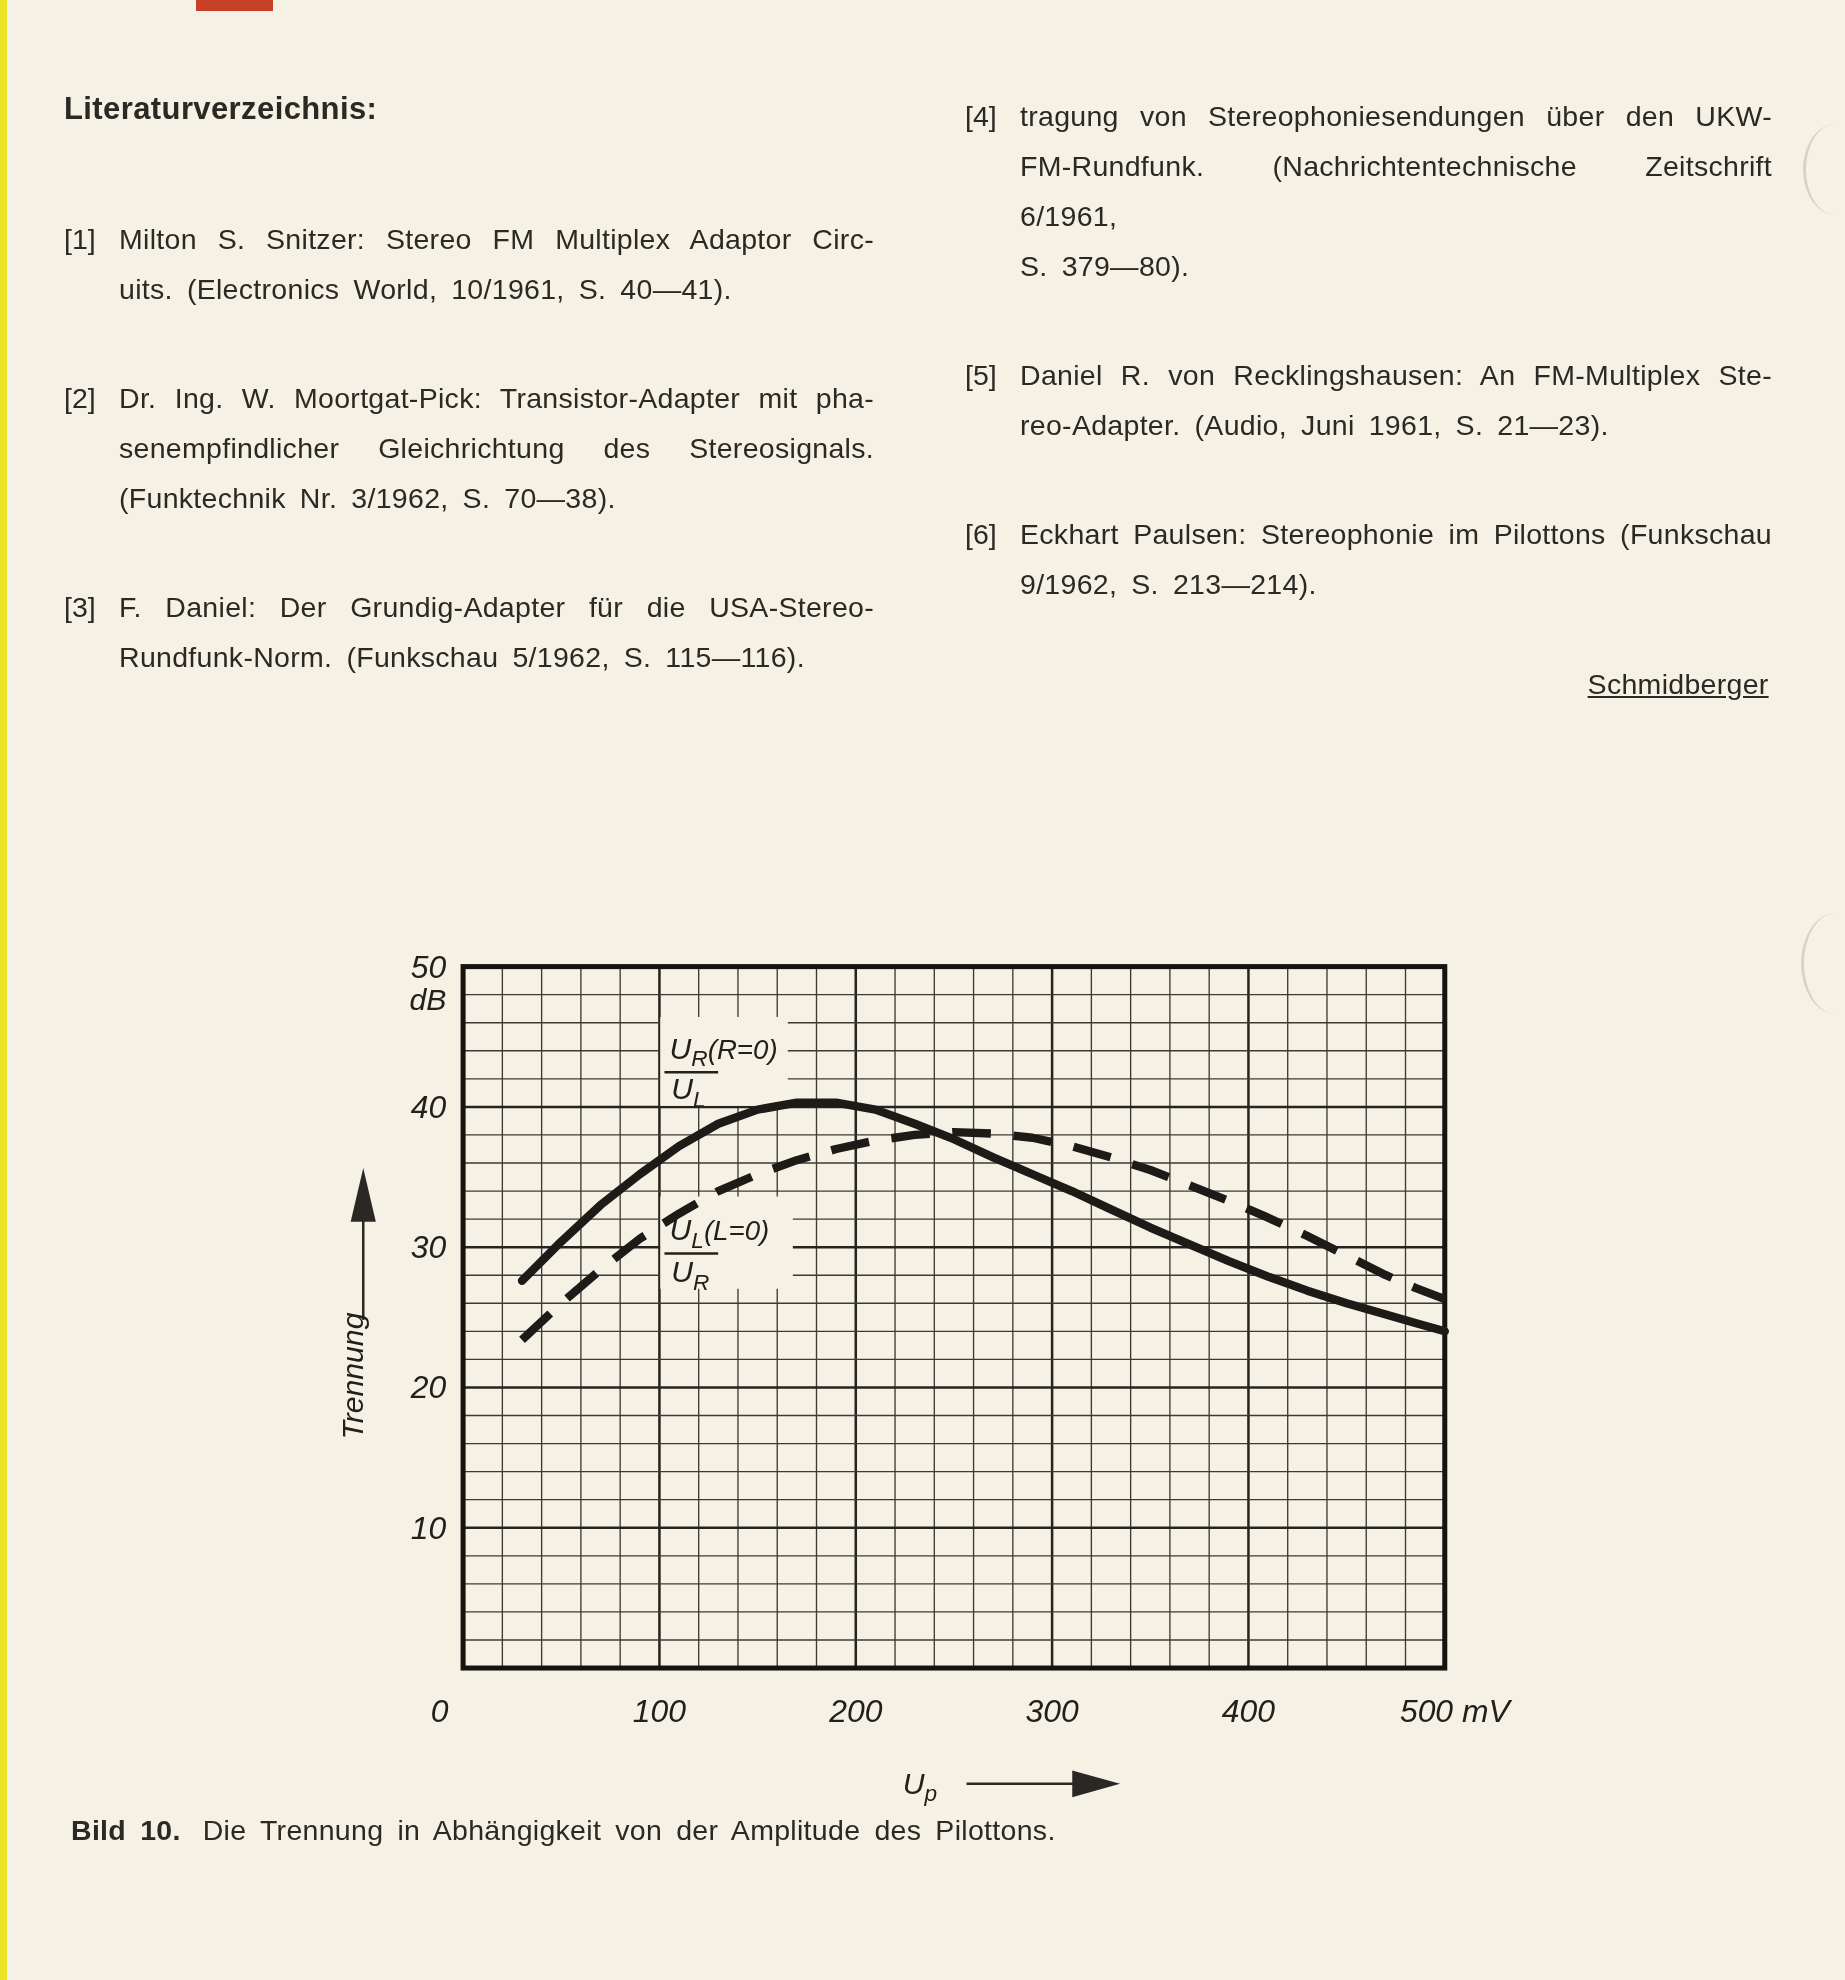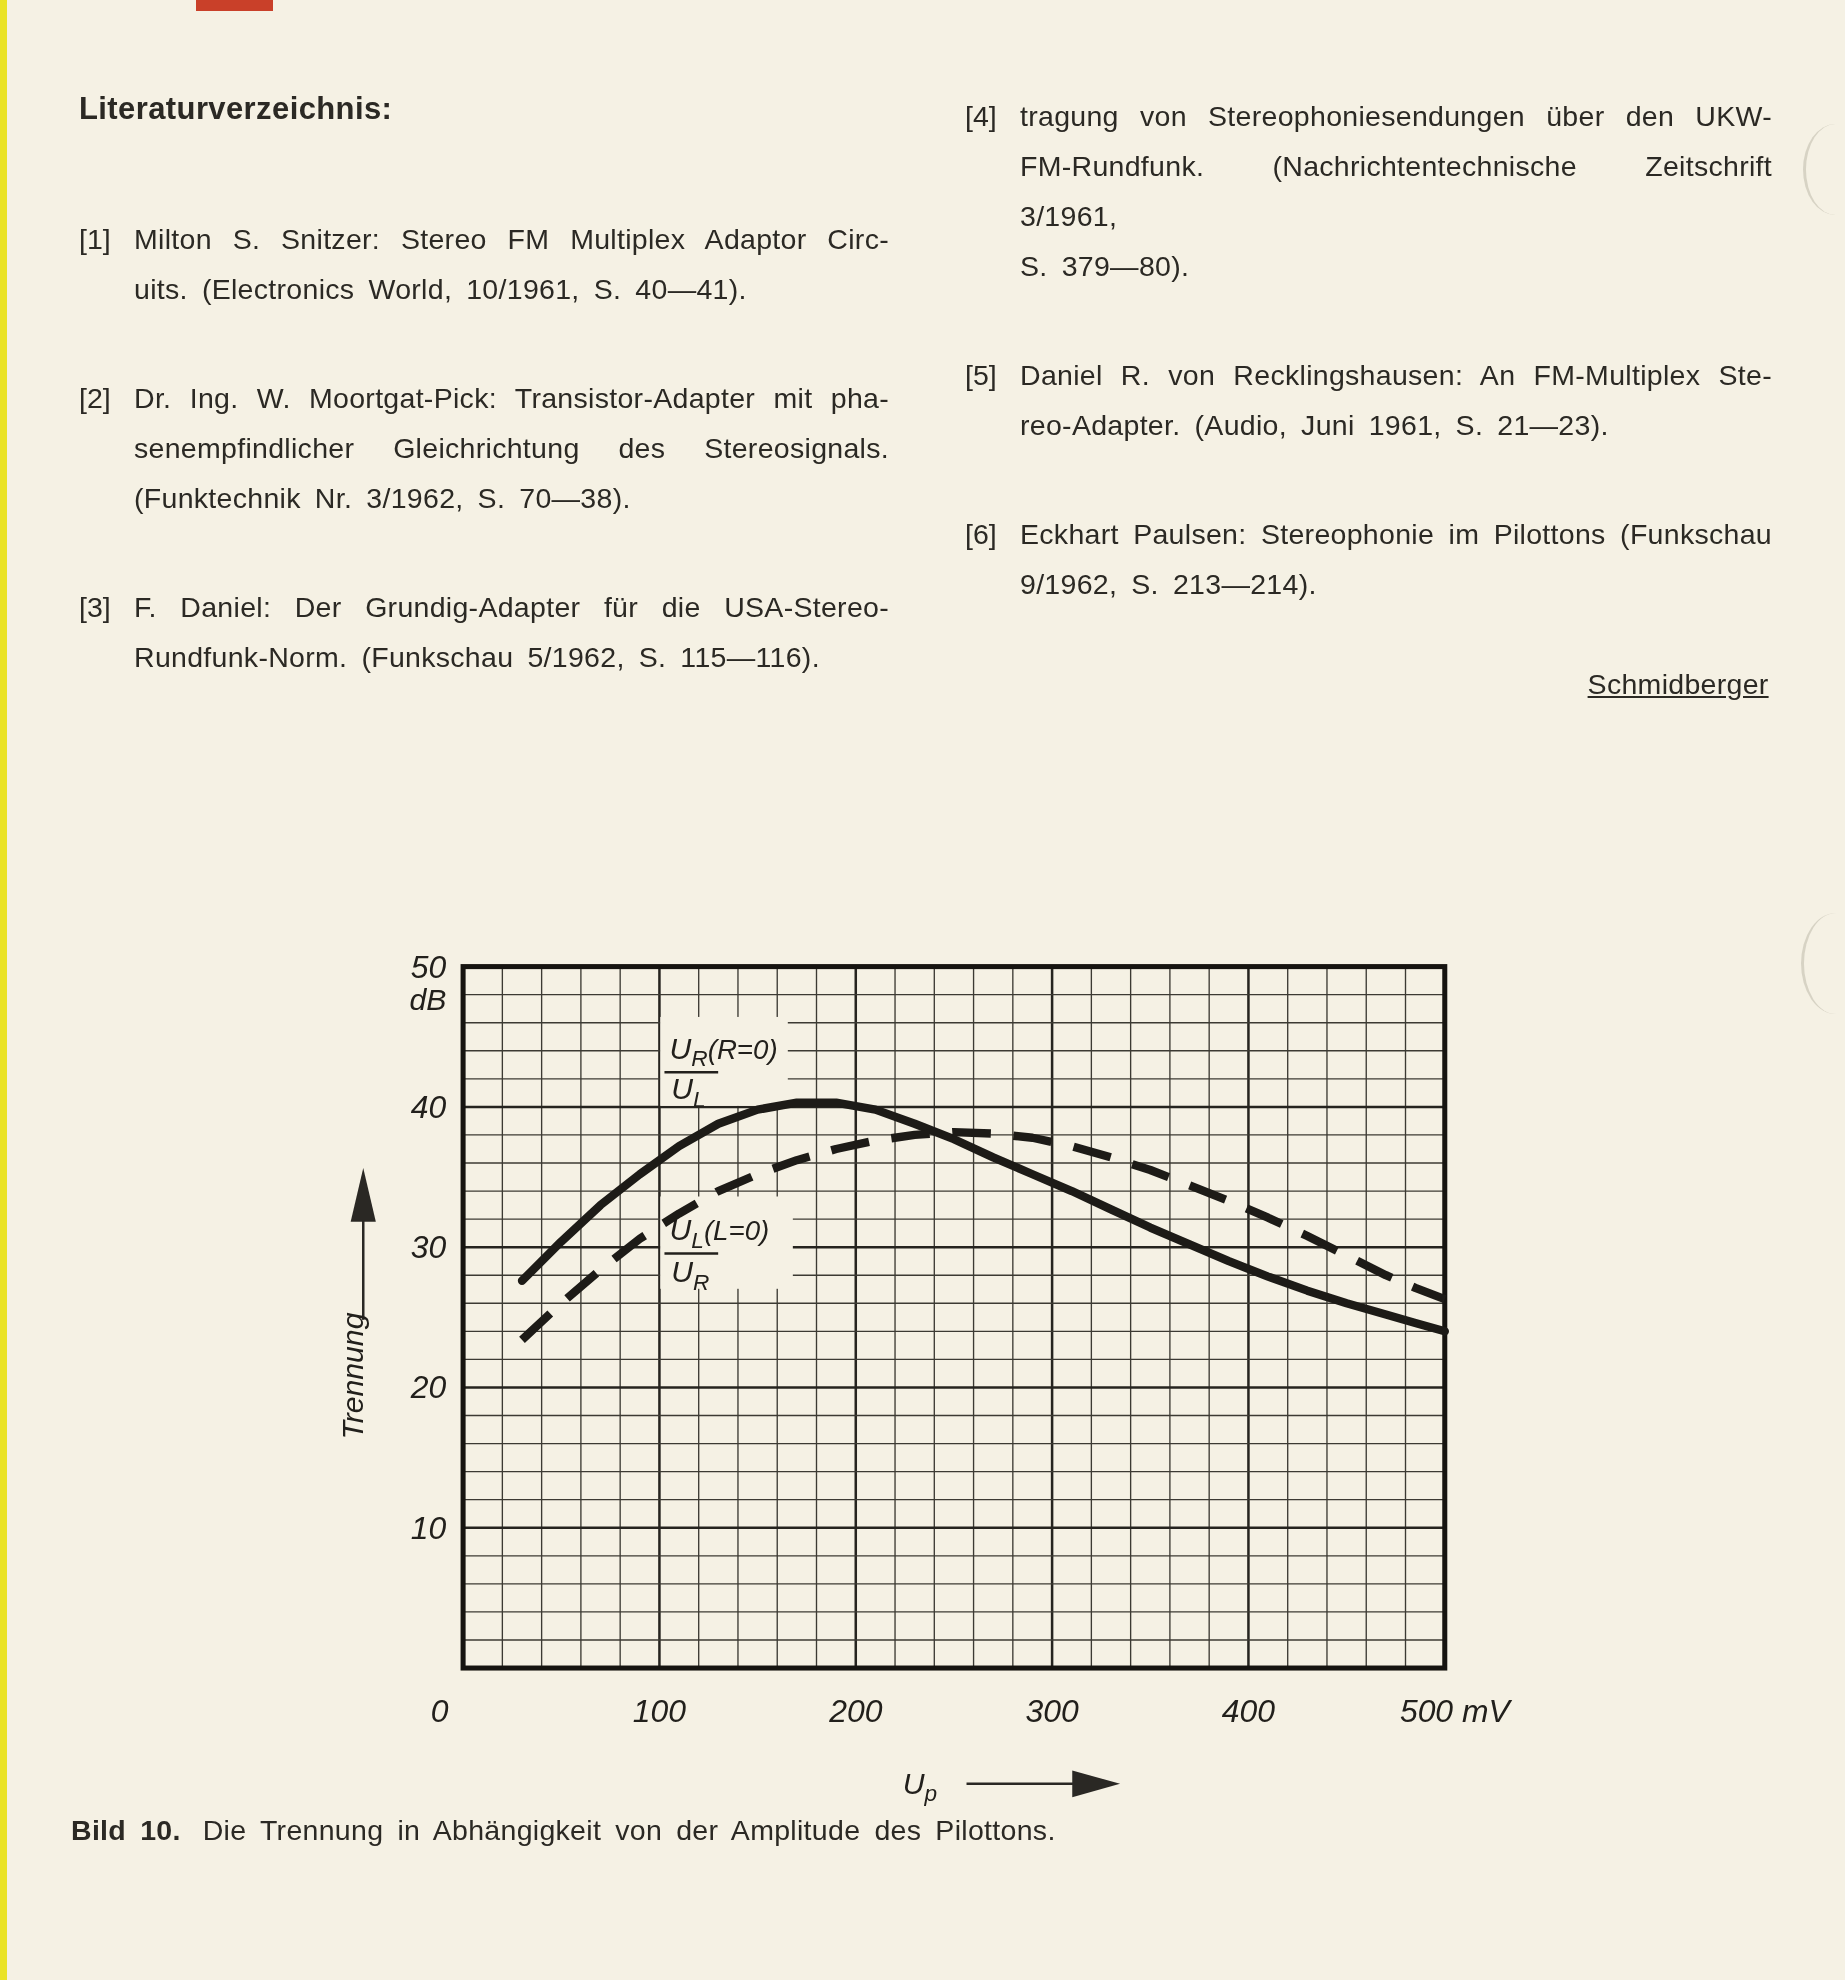--- a/index.html
+++ b/index.html
@@ -13,21 +13,21 @@
   }
   
   .edge-yellow{position:absolute;left:0;top:0;width:6.7px;height:100%;background:#eae326;}
   .edge-red{position:absolute;left:196px;top:0;width:77px;height:11px;background:#c94029;}
   .curl{position:absolute;opacity:.45;border:none;}
   .curl-1{right:-22px;top:124px;width:62px;height:91px;border-left:3.4px solid #b3af9f;border-radius:50%;}
   .curl-2{right:-25px;top:913px;width:67px;height:101px;border-left:3.4px solid #b3af9f;border-radius:50%;}
 
   
   .col{position:absolute;top:91px;}
-  .col-left{left:79px;width:810px;}
+  .col-left{left:64px;width:810px;}
   .col-right{left:965px;width:807px;}
   h2.bib-heading{
     margin:0 0 87px 0;
     font-size:31px;font-weight:700;letter-spacing:0.4px;
   }
   .ref{display:flex;margin-bottom:59px;}
   .ref-id{flex:0 0 55px;font-size:28.5px;line-height:50px;}
   .ref-body{flex:1;}
   .ref-line{
     font-size:28.5px;line-height:50px;
@@ -94,21 +94,21 @@
         </div>
       </div>
   </div>
 
   <div class="col col-right">
     <div id="refs-right">
         <div class="ref">
           <div class="ref-id">[4]</div>
           <div class="ref-body">
             <div class="ref-line">tragung von Stereophoniesendungen über den UKW-</div>
-            <div class="ref-line">FM-Rundfunk. (Nachrichtentechnische Zeitschrift 3/1961,</div>
+            <div class="ref-line">FM-Rundfunk. (Nachrichtentechnische Zeitschrift 6/1961,</div>
             <div class="ref-line last">S. 379—80).</div>
           </div>
         </div>
         <div class="ref">
           <div class="ref-id">[5]</div>
           <div class="ref-body">
             <div class="ref-line">Daniel R. von Recklingshausen: An FM-Multiplex Ste-</div>
             <div class="ref-line last">reo-Adapter. (Audio, Juni 1961, S. 21—23).</div>
           </div>
         </div>

